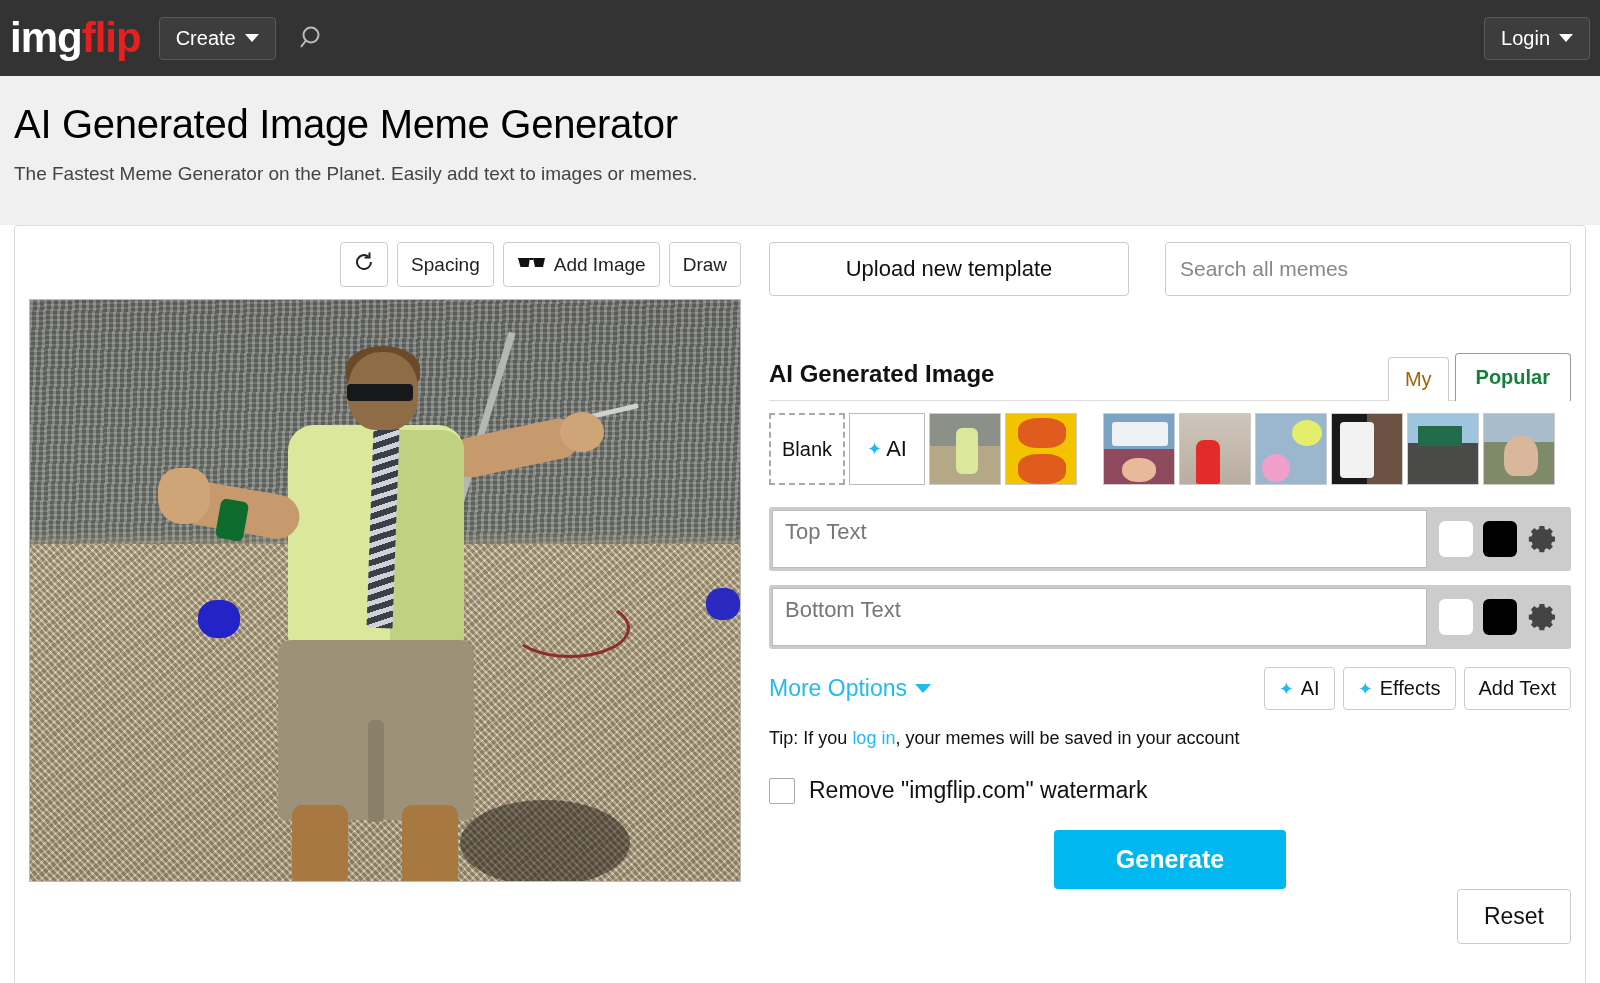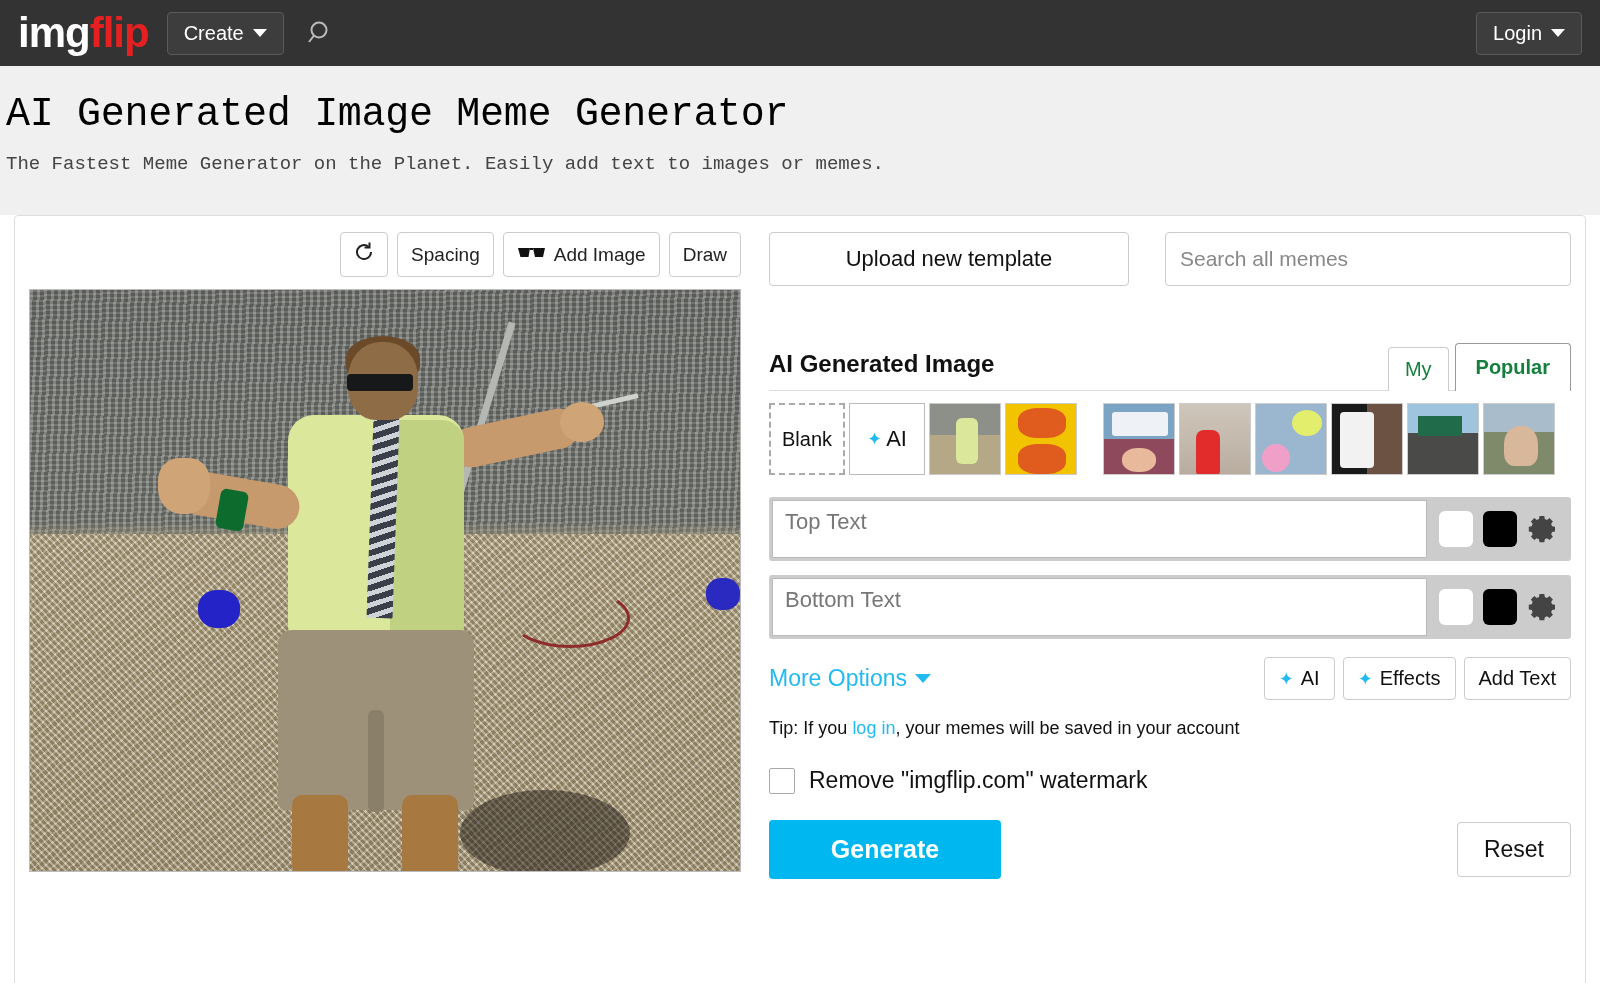--- a/index.html
+++ b/index.html
@@ -6,25 +6,25 @@
   html, body {
     margin: 0; padding: 0;
     width: 1600px; height: 983px;
     background: #fff;
     font-family: "Liberation Sans", sans-serif;
     overflow: hidden;
   }
 
   
   .navbar {
-    height: 66px;
+    height: 76px;
     background: #333;
     display: flex;
     align-items: center;
-    padding: 0 18px;
+    padding: 0 10px;
     position: relative;
   }
   .logo {
     font-size: 42px;
     font-weight: bold;
     letter-spacing: -1px;
     line-height: 1;
     margin-right: 18px;
     user-select: none;
   }
@@ -57,22 +57,21 @@
     display: flex;
     align-items: center;
   }
   .nav-right {
     margin-left: auto;
   }
 
   
   .page-head {
     background: #f0f0f0;
-    padding: 26px 14px 40px 6px;
-    font-family: Liberation Mono, monospace;
+    padding: 26px 14px 40px 14px;
   }
   .page-title {
     font-size: 40px;
     font-weight: normal;
     color: #000;
     margin: 0 0 16px 0;
     letter-spacing: -0.3px;
   }
   .page-sub {
     font-size: 19px;
@@ -278,21 +277,21 @@
     margin-top: 44px;
   }
   .tabs { margin-left: auto; display: flex; align-items: flex-end; gap: 6px; }
   .tab {
     border: 1px solid #ccc;
     border-bottom: none;
     border-radius: 4px 4px 0 0;
     background: #fff;
     font-size: 20px;
     padding: 10px 16px;
-    color: #15803d;
+    color: #a16207;
     cursor: pointer;
     position: relative;
     bottom: -1px;
   }
   .tab.active {
     color: #15803d;
     font-weight: bold;
     border-color: #999;
     padding: 12px 20px;
   }
@@ -462,21 +461,21 @@
     width: 26px; height: 26px;
     border: 1px solid #aaa;
     background: #fff;
     border-radius: 2px;
     cursor: pointer;
     flex: none;
   }
   .check-label { font-size: 23px; color: #111; }
   .check-note { font-size: 16px; color: #333; }
 
-  .action-row { display: flex; align-items: center; margin-top: 26px; }
+  .action-row { display: flex; align-items: center; margin-top: 26px; flex-direction: column; }
   .generate-btn {
     background: #00b7ef;
     color: #fff;
     border: none;
     border-radius: 4px;
     font-size: 25px;
     font-weight: bold;
     padding: 15px 0;
     width: 232px;
     cursor: pointer;

